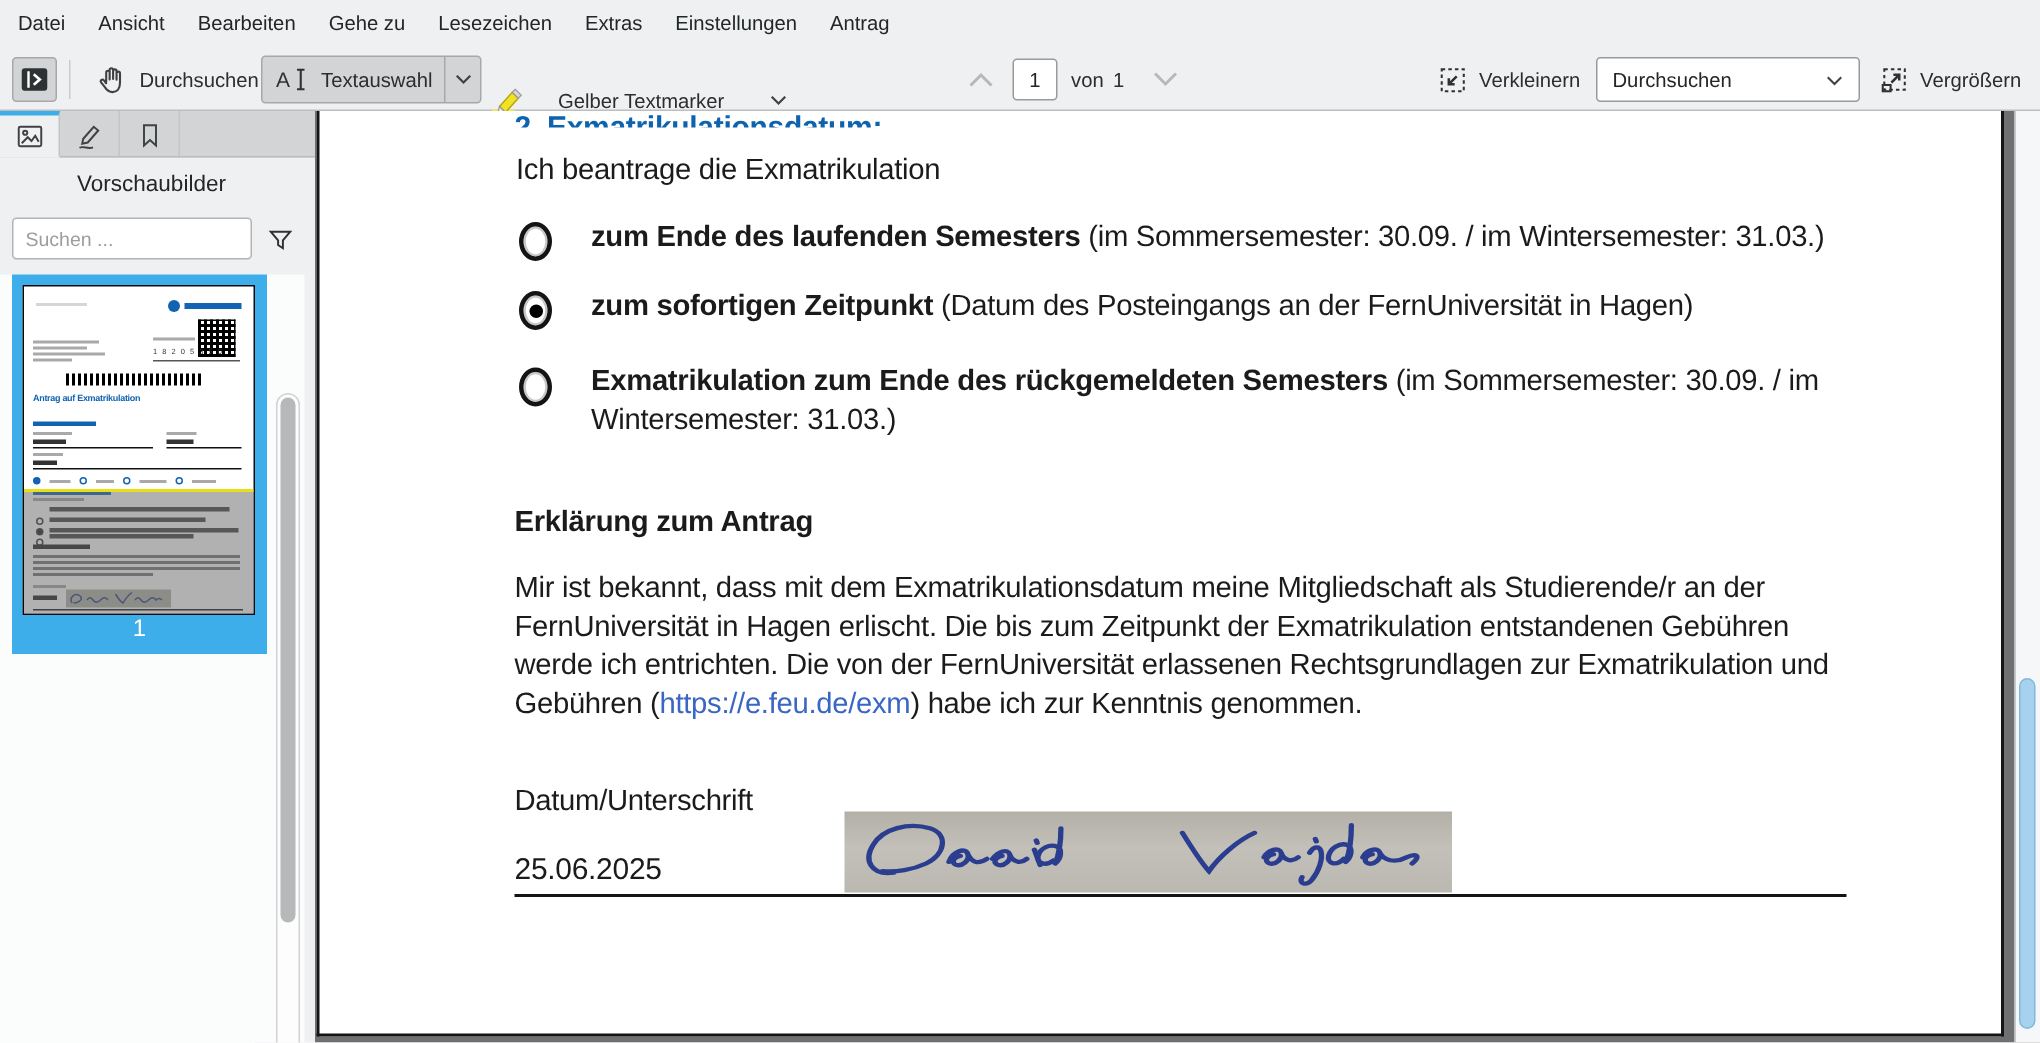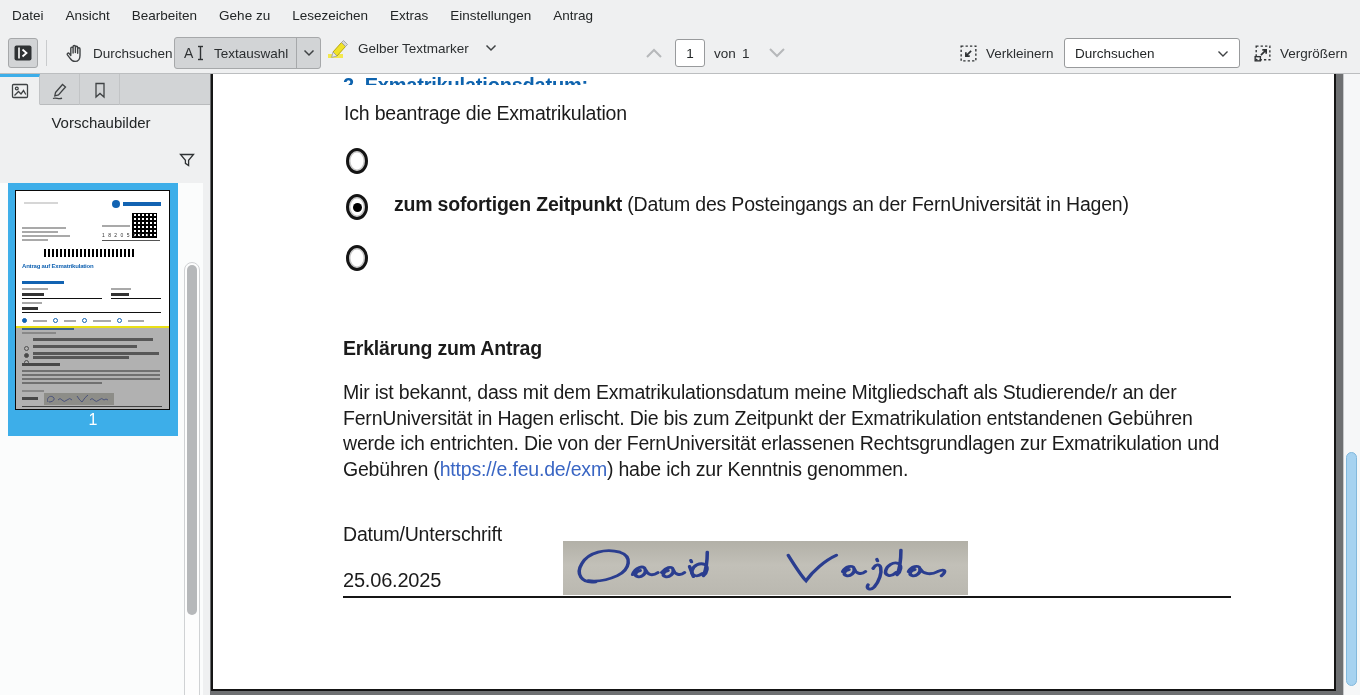--- a/index.html
+++ b/index.html
@@ -116,21 +116,21 @@
         </svg>
     </span>
     <span>Textauswahl</span>
     <span style="display:flex; align-items:center; justify-content:center; width:24px; height:30px; border-left:1px solid #a6a8aa; margin-left:8px;">
       <svg class="chev" viewBox="0 0 12 8">
           <path d="M1.5 1.5 L6 6 L10.5 1.5" fill="none" stroke="#3f4244" stroke-width="1.5"></path>
         </svg>
     </span>
   </div>
 
-  <div class="tbtn" style="left:318px; top:0; height:32px; padding:0 8px; gap:8px;">
+  <div class="tbtn" style="left:318px; top:19px; height:32px; padding:0 8px; gap:22px;">
     <span>
       <svg width="24" height="24" viewBox="0 0 24 24">
         <rect x="2" y="18" width="15" height="4" fill="#f3e84e"></rect>
         <path d="M7 16 L15.5 6.5 L19.5 10.5 L11 20 Z" fill="#f0e227" stroke="#b8a70d" stroke-width="1"></path>
         <path d="M7 16 L5.6 21.4 L11 20 Z" fill="#e9e9e9" stroke="#9a9a9a" stroke-width="0.8"></path>
         <path d="M15.5 6.5 L17.5 4.5 L21.5 8.5 L19.5 10.5 Z" fill="#d8d8d8" stroke="#9a9a9a" stroke-width="0.8"></path>
       </svg>
     </span>
     <span>Gelber Textmarker</span>
     <span style="margin-left:8px; display:flex; align-items:center;">
@@ -209,20 +209,21 @@
         <svg width="20" height="20" viewBox="0 0 20 20" fill="none" stroke="#3f4244" stroke-width="1.3">
             <path d="M6 3.5 h8 v13.5 l-4 -3.6 l-4 3.6 Z"></path>
           </svg>
       </span>
     </div>
     <div style="flex:1;"></div>
   </div>
 
   <div class="paneltitle">Vorschaubilder</div>
 
+  <input class="searchbox" placeholder="Suchen ..." style="">
   <span class="filterbtn">
     <svg width="22" height="22" viewBox="0 0 22 22" fill="none" stroke="#2f3234" stroke-width="1.3">
         <path d="M4.5 5.5 H17.5 L12.6 11.3 V16.5 L9.4 14.3 V11.3 Z"></path>
       </svg>
   </span>
 
   <div class="thumbarea">
     <div class="thumbsel">
       <div class="thumbpage">
 
@@ -296,28 +297,33 @@
 <div class="docarea">
   <div class="pdfpage doc">
 
     <div class="cliphead">
       <span>2. Exmatrikulationsdatum:</span>
     </div>
 
     <div style="position:absolute; left:131px; top:28px;">Ich beantrage die Exmatrikulation</div>
 
     <div class="radio" style="left:133px; top:74px;"></div>
+    <div style="position:absolute; left:181px; top:73px; white-space:nowrap;">
+      <b>zum Ende des laufenden Semesters</b><span class="ws"> (im Sommersemester: 30.09. / im Wintersemester: 31.03.)</span>
+    </div>
 
     <div class="radio sel" style="left:133px; top:120px;"></div>
     <div style="position:absolute; left:181px; top:119px; white-space:nowrap;">
       <b>zum sofortigen Zeitpunkt</b><span class="ws"> (Datum des Posteingangs an der FernUniversität in Hagen)</span>
     </div>
 
     <div class="radio" style="left:133px; top:171px;"></div>
     <div style="position:absolute; left:181px; top:168px; width:900px;">
+      <div class="line"><b>Exmatrikulation zum Ende des rückgemeldeten Semesters</b><span class="ws"> (im Sommersemester: 30.09. / im</span></div>
+      <div class="line"><span>Wintersemester: 31.03.)</span></div>
     </div>
 
     <div style="position:absolute; left:130px; top:263px; font-weight:bold;">Erklärung zum Antrag</div>
 
     <div style="position:absolute; left:130px; top:306px; width:940px;">
       <div class="line">Mir ist bekannt, dass mit dem Exmatrikulationsdatum meine Mitgliedschaft als Studierende/r an der</div>
       <div class="line">FernUniversität in Hagen erlischt. Die bis zum Zeitpunkt der Exmatrikulation entstandenen Gebühren</div>
       <div class="line">werde ich entrichten. Die von der FernUniversität erlassenen Rechtsgrundlagen zur Exmatrikulation und</div>
       <div class="line"><span>Gebühren (</span><a href="#" class="doclink">https://e.feu.de/exm</a><span>) habe ich zur Kenntnis genommen.</span></div>
     </div>

